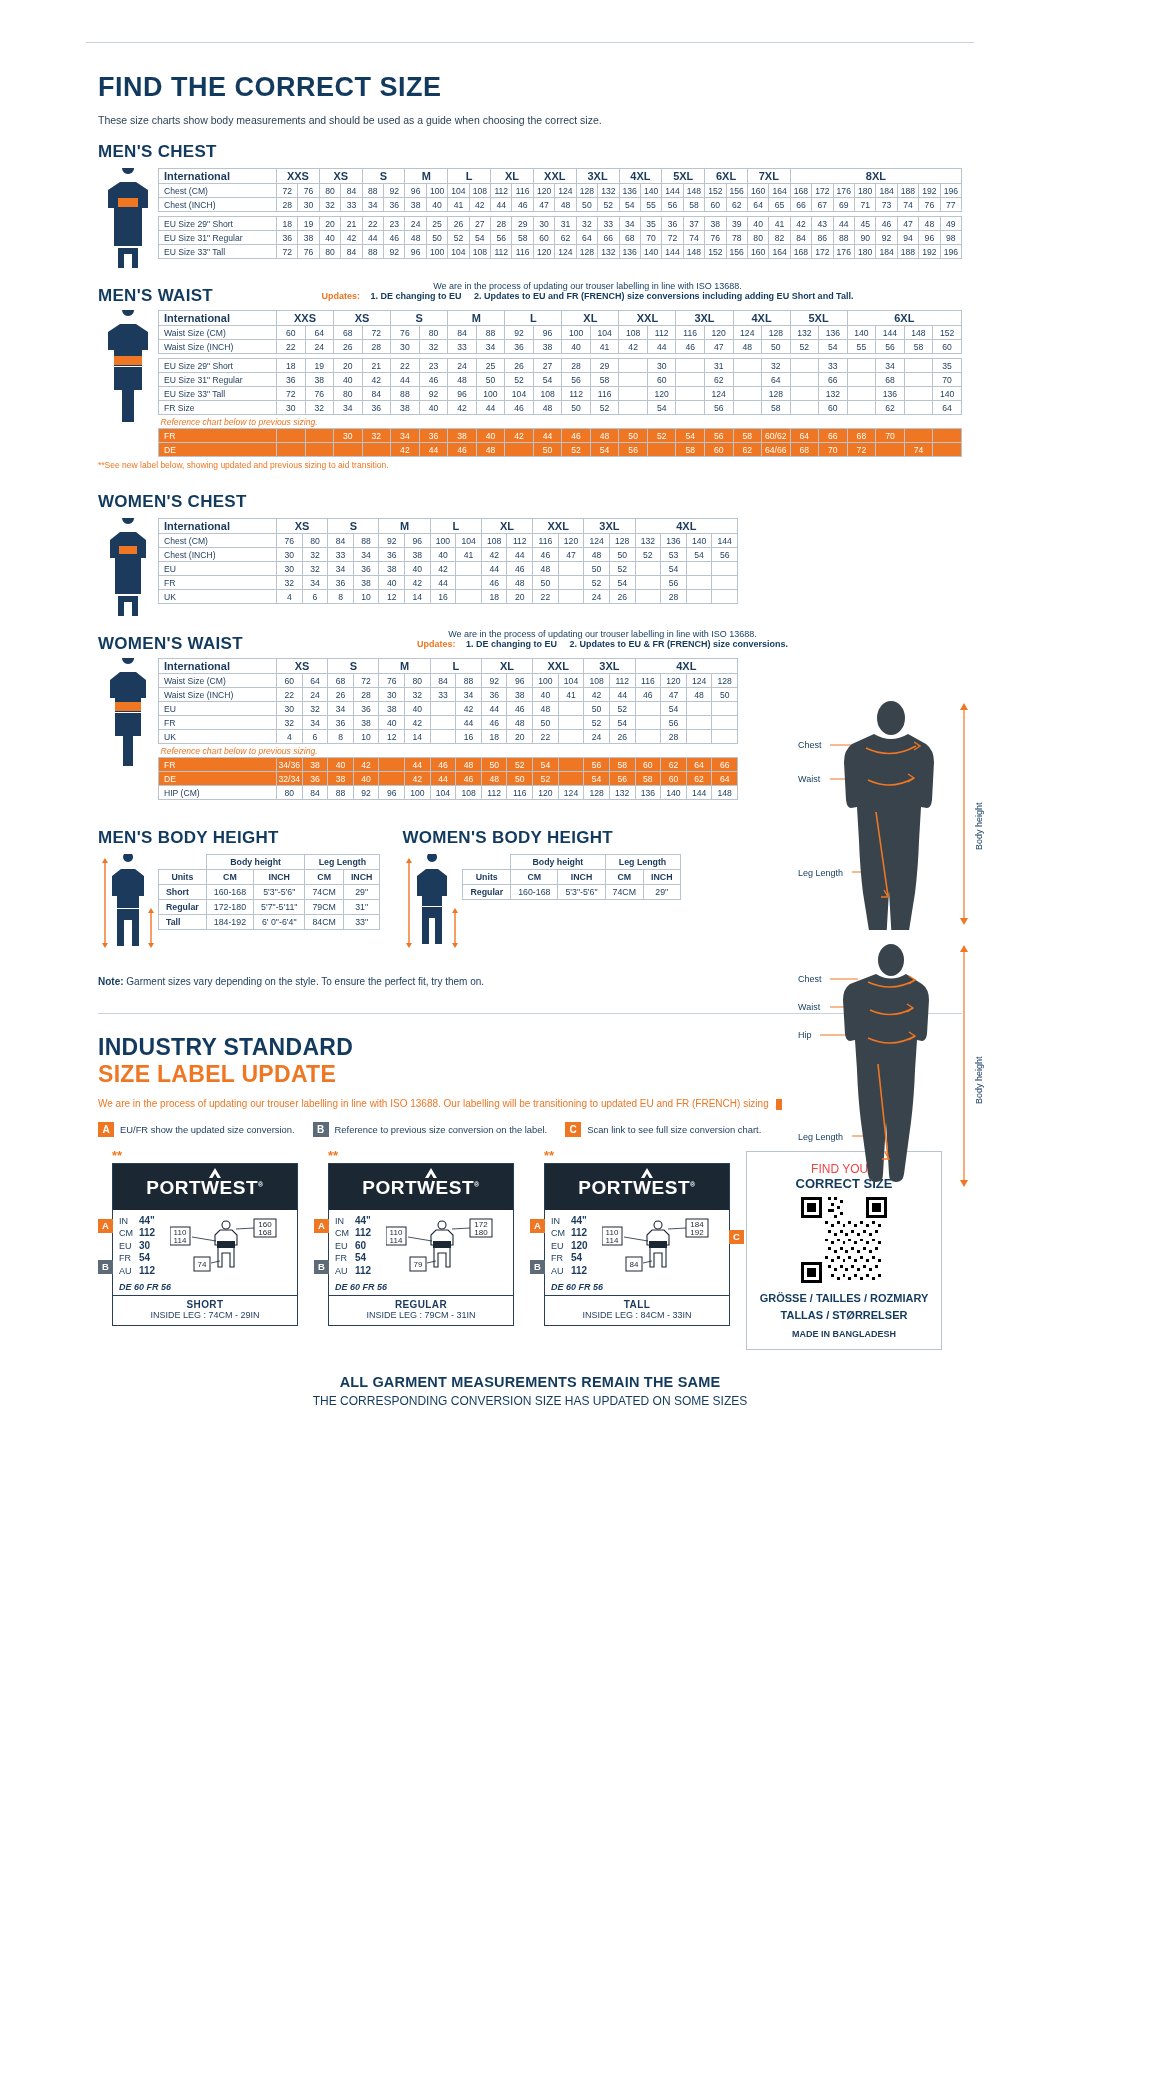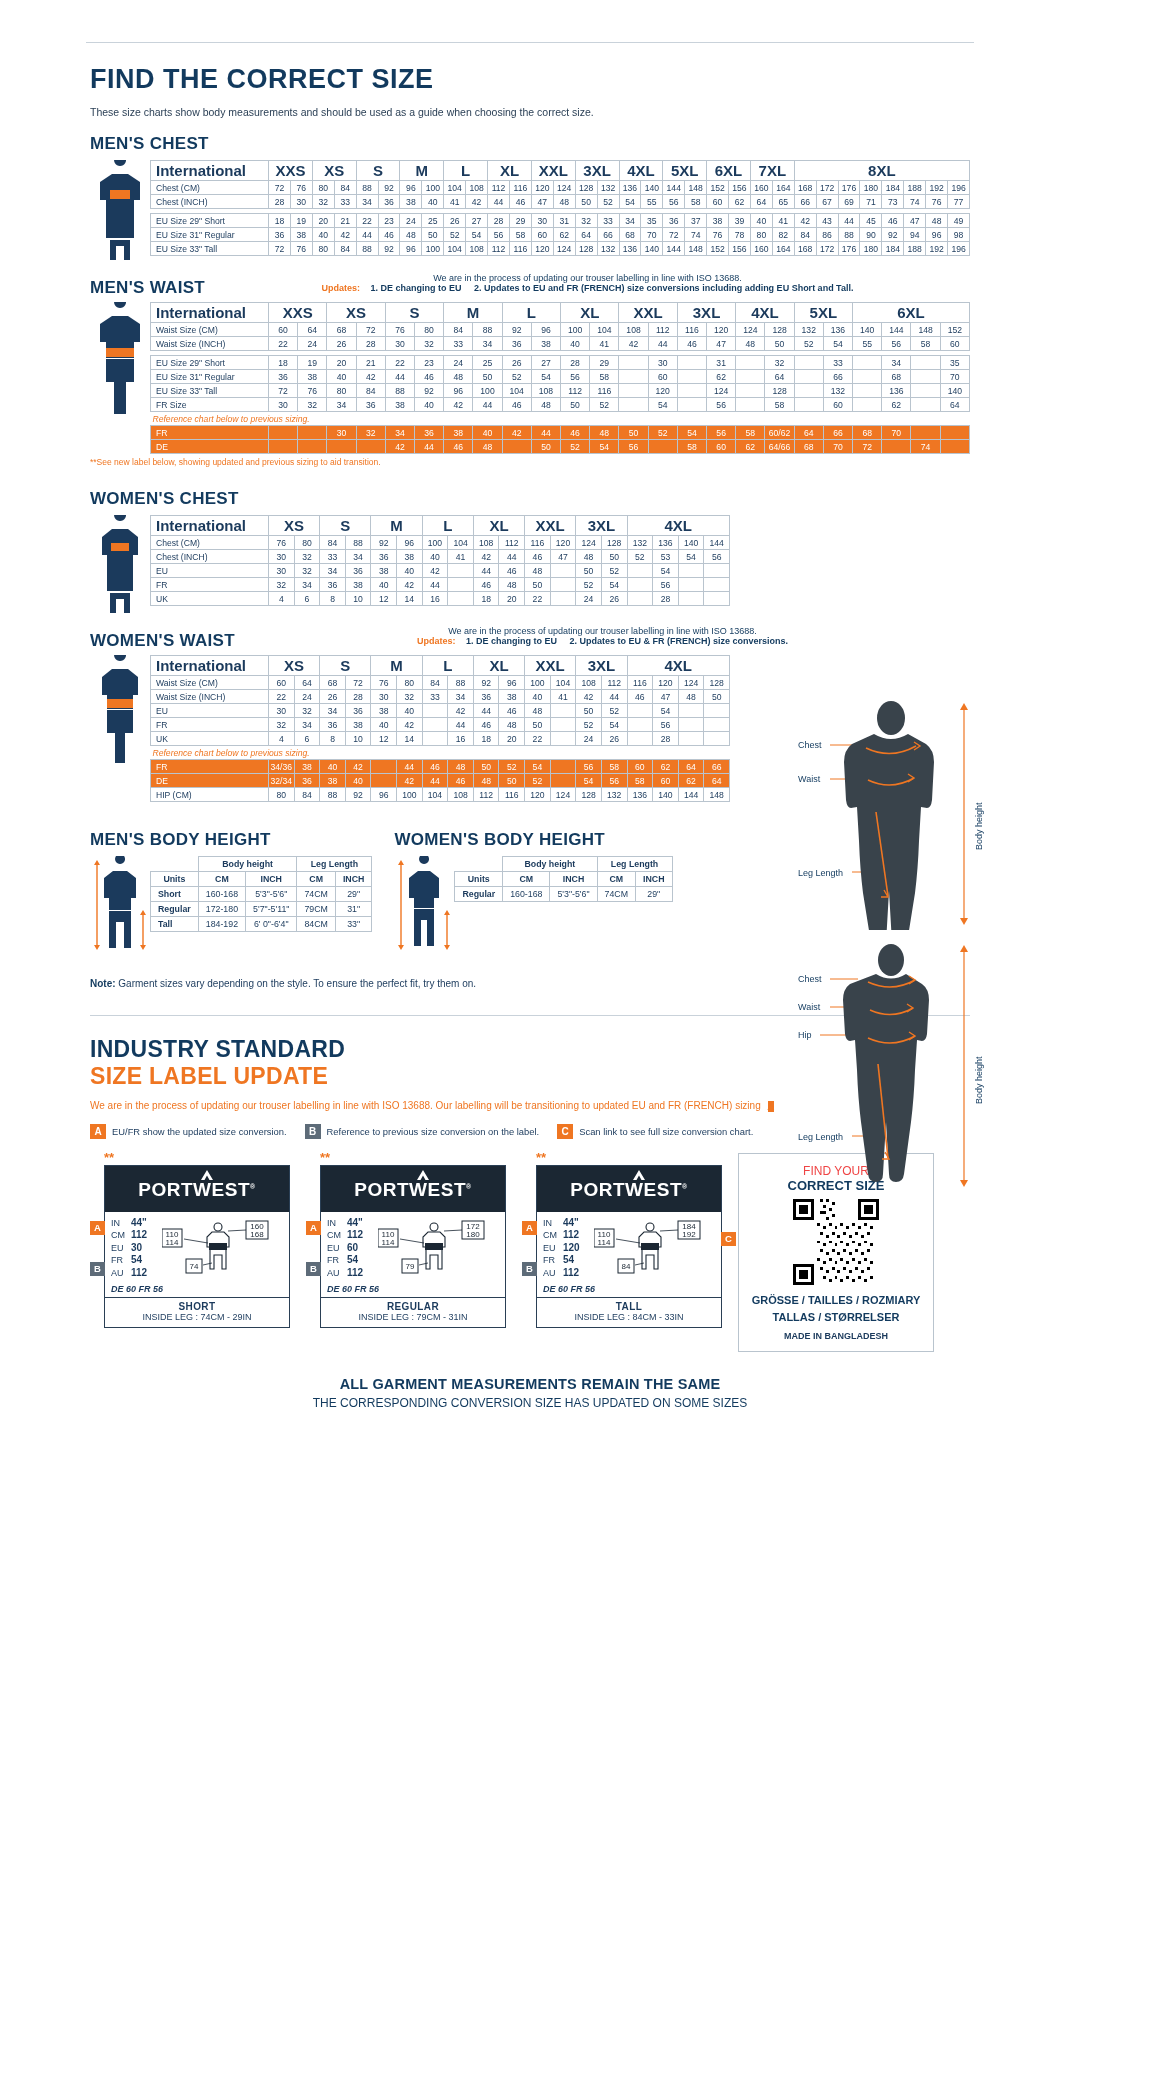--- a/index.html
+++ b/index.html
@@ -7,21 +7,21 @@
     margin: 0;
     background: #ffffff;
     font-family: "Liberation Sans", sans-serif;
     color: #1b3a5c;
     width: 1157px;
   }
   .page {
     width: 1060px;
     min-height: 2076px;
     position: relative;
-    padding: 4px;
+    padding: 12px;
   }
   .top-rule {
     position: absolute;
     left: 86px; right: 86px; top: 42px;
     border-top: 1px solid #c9d2da;
   }
   .wrap { padding: 60px 86px 20px 86px; }
   h1.title {
     font-size: 27px;
     letter-spacing: 0.5px;
@@ -55,21 +55,21 @@
     font-weight: normal;
     white-space: nowrap;
     overflow: hidden;
   }
   table.sz td.lbl {
     text-align: left;
     padding-left: 5px;
     font-size: 8.6px;
     width: 118px;
   }
-  table.sz tr.hdr td { font-weight: bold; font-size: 15px; background: #fff; }
+  table.sz tr.hdr td { font-weight: bold; font-size: 11px; background: #fff; }
   table.sz tr.gap td { border: none; height: 5px; }
   .orange-row td { background: #ef7622; color: #ffffff; border-color: #ef7622; font-weight: bold; }
   .orange-row td.lbl { background: #ef7622; color: #fff; text-align: left; }
   .note-upd { font-size: 9px; color: #123a5e; text-align: center; margin: 4px 0 3px 0; }
   .note-upd .bold { font-weight: bold; }
   .note-upd .org { color: #ef7622; font-weight: bold; }
   .note-star { color: #ef7622; font-size: 8.5px; text-align: left; margin-top: 3px; }
 
   
   .fig-col { width: 60px; flex: 0 0 60px; }

